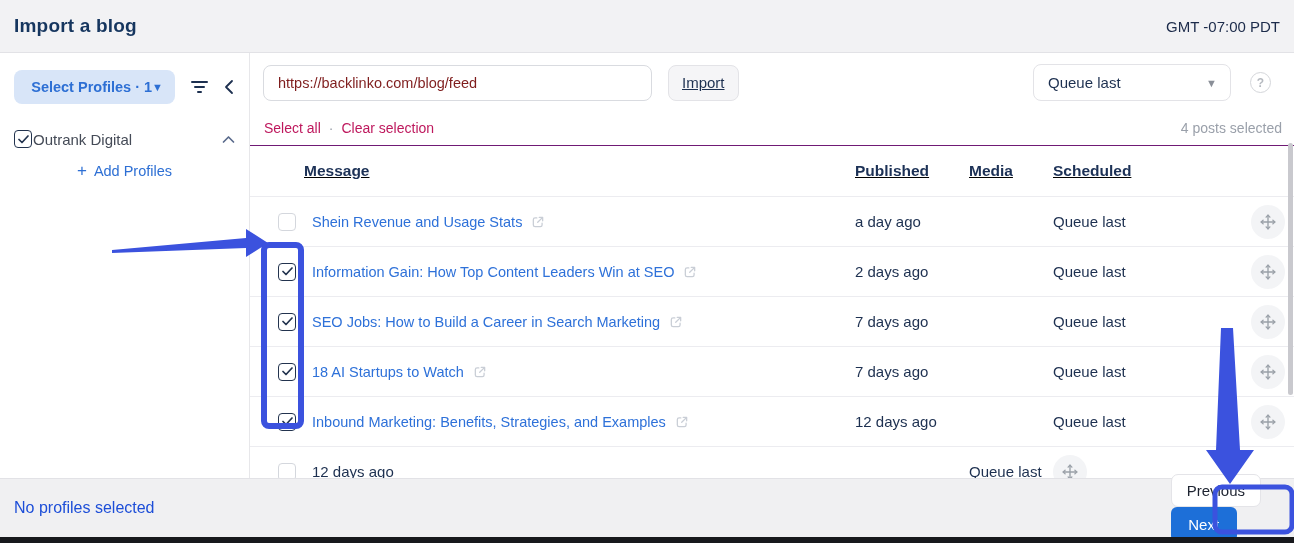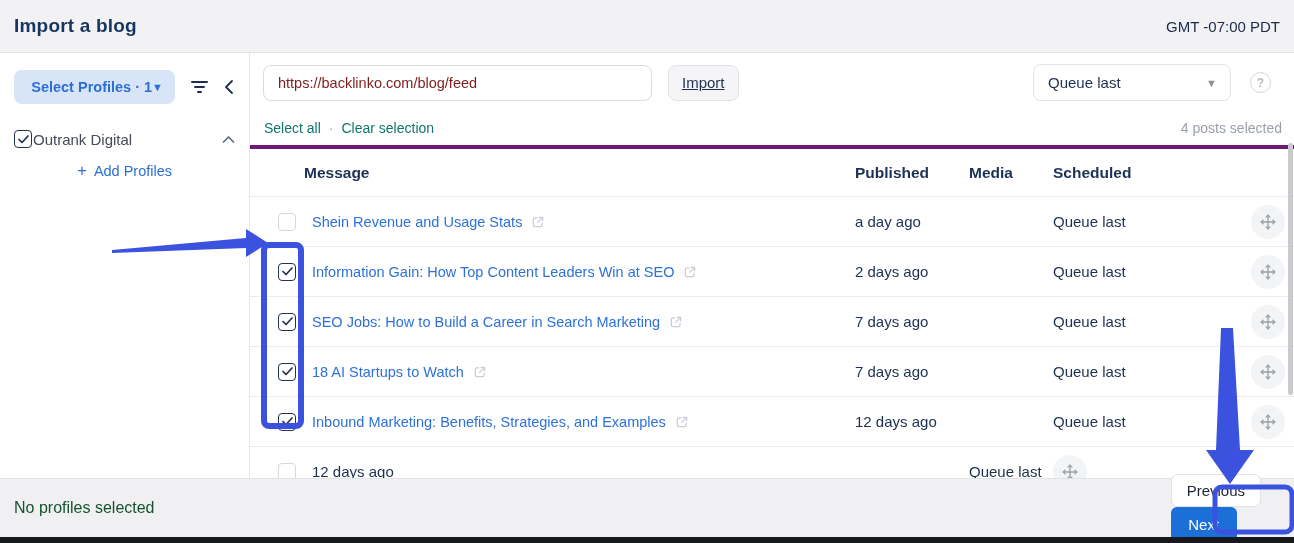--- a/index.html
+++ b/index.html
@@ -53,43 +53,43 @@
                   padding:0 13px 0 14px; cursor:pointer; }
   .queue-select .val { font-size:15px; color:#1d3050; }
   .queue-select .caret { font-size:11px; color:#8a8f98; }
   .help-circle { margin:0 11px 0 19px; width:21px; height:21px; border-radius:50%; border:1.4px solid #d4d6da;
                  color:#b6bac0; font-size:12px; font-weight:700; display:flex; align-items:center; justify-content:center;
                  background:#fff; cursor:pointer; }
 
   
   .selectbar { display:flex; align-items:center; padding:19px 12px 0 14px; }
   .selectbar .left { display:flex; align-items:center; gap:8px; }
-  .sel-link { background:none; border:none; font-size:14px; color:#0f766e; cursor:pointer; font-family:"Liberation Sans", sans-serif; }
+  .sel-link { background:none; border:none; font-size:14px; color:#be185d; cursor:pointer; font-family:"Liberation Sans", sans-serif; }
   .sel-dot { color:#9aa0aa; font-size:14px; }
   .sel-count { margin-left:auto; font-size:14px; color:#9aa0aa; }
 
   
   .tbl { margin-top:9px; }
   .trow { display:grid; grid-template-columns:16px 34px 543px 114px 84px 198px 36px;
           align-items:center; padding:0 7px 0 12px; height:50px; border-bottom:1px solid #ececf0; }
-  .thead { height:52px; border-top:4px solid #701a75; }
+  .thead { height:52px; border-top:1px solid #701a75;text-decoration:underline; }
   .thead .hcell { font-size:15.5px; font-weight:700; color:#1c3156; }
   .thead .hcell.msg { margin-left:-8px; }
   .dragbar { width:5px; height:36px; border-radius:3px; background:#b9bdc4; }
   .title-cell { display:flex; align-items:center; gap:9px; overflow:hidden; }
   .post-link { font-size:14.5px; color:#2e71d9; white-space:nowrap; text-decoration:none; cursor:pointer; }
   .ext-ic { flex:0 0 auto; display:flex; }
   .cell-txt { font-size:15px; color:#1d3050; }
   .move-btn { width:34px; height:34px; border-radius:50%; background:#f3f4f6; border:none; display:flex;
               align-items:center; justify-content:center; cursor:pointer; }
 
   
   .footer { position:absolute; left:0; bottom:6px; width:1294px; height:59px; background:#f0f0f2;
             border-top:1px solid #e2e2e6; display:flex; align-items:center; padding:0 10px 0 14px; z-index:3; }
-  .footer .status { font-size:16px; color:#14532d; }
+  .footer .status { font-size:16px; color:#1d4ed8; }
   .btns { margin-left:auto; display:flex; align-items:flex-start;flex-direction:column; }
   .prev-btn { height:33px; padding:0 15px; background:#fff; border:1px solid #e4e4e8; border-radius:7px;
               font-size:15px; color:#1d2330; cursor:pointer; font-family:"Liberation Sans", sans-serif; margin-right:23px; }
   .next-btn { height:35px; width:66px; background:#1d6fd8; border:none; border-radius:6px; font-size:15px;
               color:#fff; cursor:pointer; font-family:"Liberation Sans", sans-serif; }
   .blackbar { position:absolute; left:0; bottom:0; width:1294px; height:6px; background:#17181c; z-index:4; }
 
   
   .scroll-thumb { position:absolute; right:1px; top:143px; width:5px; height:252px; border-radius:3px;
                   background:#c9c9ce; z-index:5; cursor:grab; }

